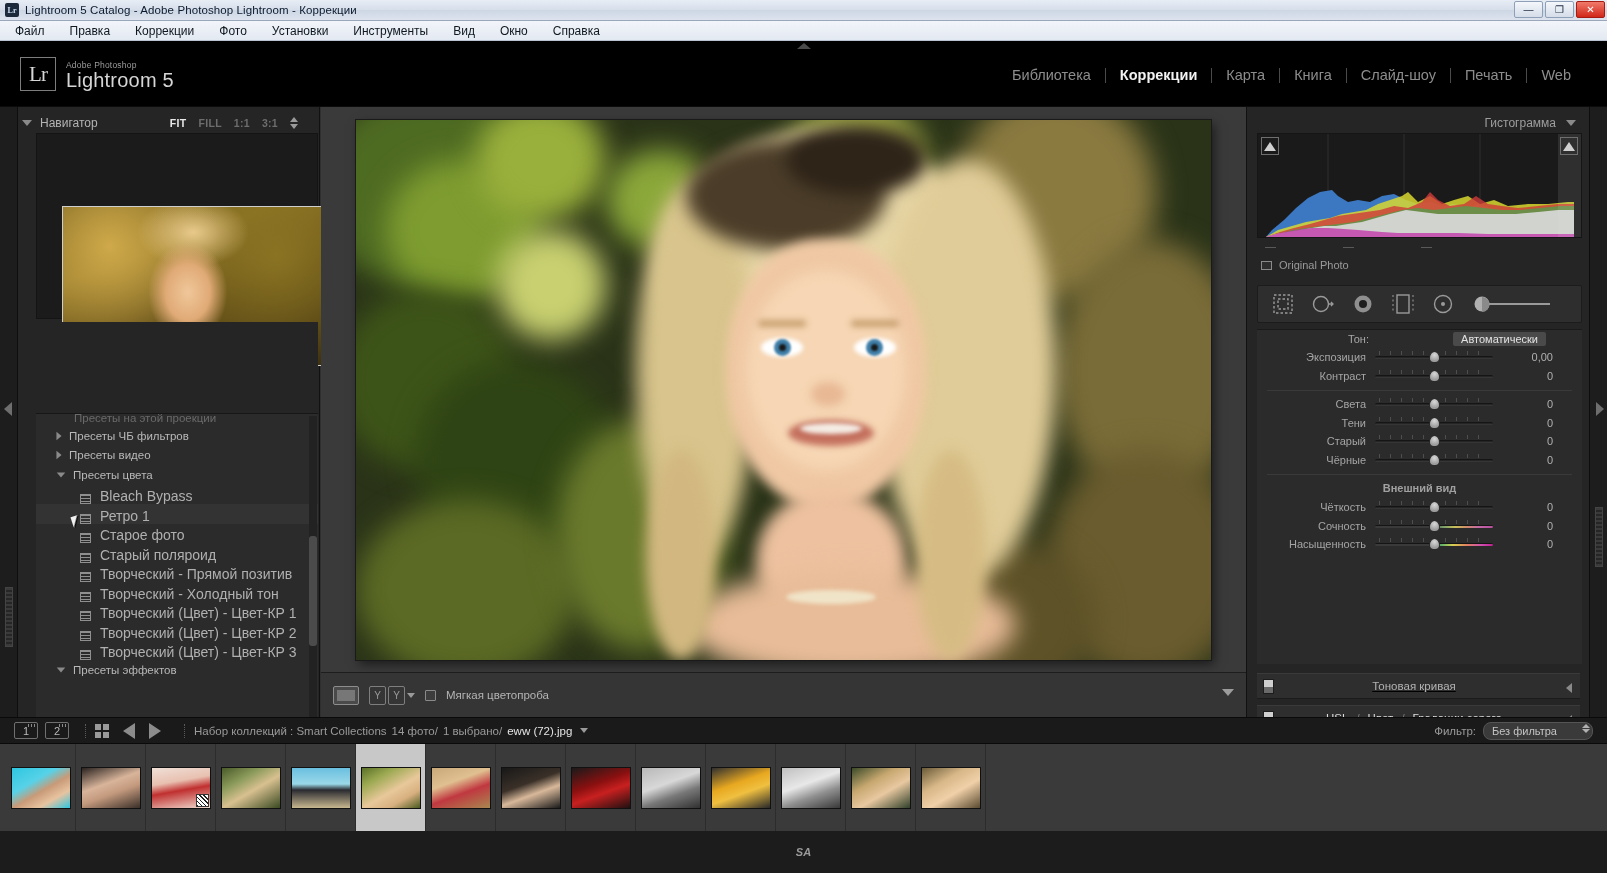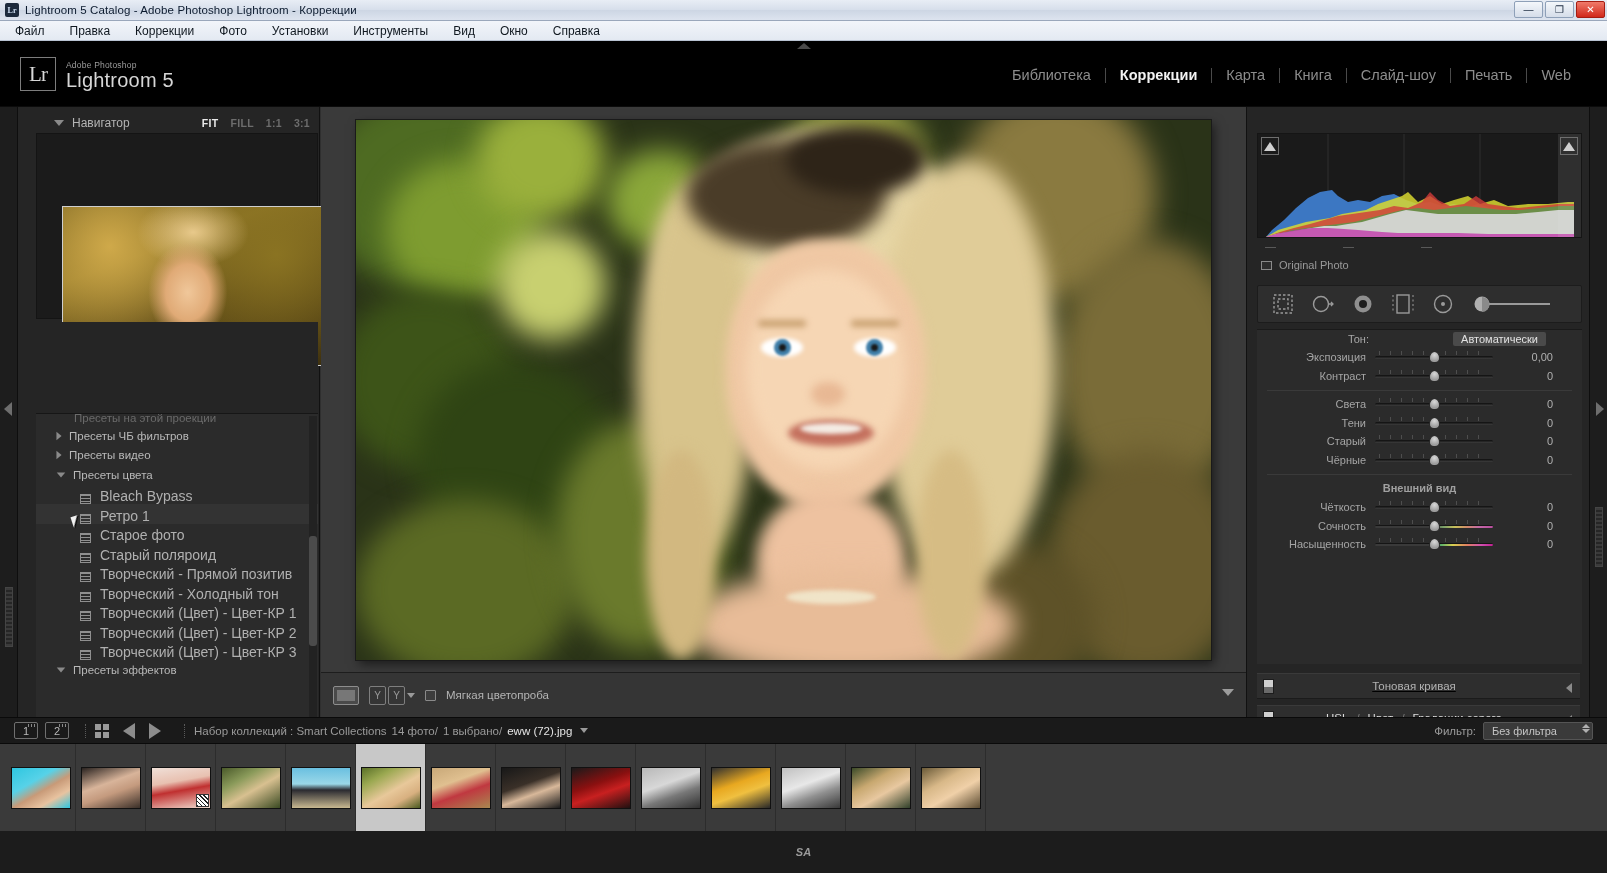--- a/index.html
+++ b/index.html
@@ -98,21 +98,21 @@
     border-top: 7px solid transparent; border-bottom: 7px solid transparent;
     border-right: 8px solid #6e6e6e;
   }
   .edge-grip {
     position:absolute; left:5px; top:480px; width:8px; height:60px;
     background: repeating-linear-gradient(180deg,#3a3a3a 0 2px,#262626 2px 4px);
     border:1px solid #444;
   }
 
   .nav-header {
-    position: absolute; left: 36px; top: 6px; width: 284px; height: 20px;
+    position: absolute; left: 4px; top: 6px; width: 284px; height: 20px;
     display: flex; align-items: center;
   }
   .tri {
     width:0;height:0;border-left:5px solid transparent;border-right:5px solid transparent;
     border-top:6px solid #8a8a8a; margin-right:8px;
   }
   .tri.right {
     border-top:5px solid transparent;border-bottom:5px solid transparent;
     border-left:6px solid #8a8a8a; border-right:none;
   }
@@ -354,21 +354,21 @@
   .nav-arrow { width:0;height:0;margin-right:14px; }
   .nav-arrow.l { border-top:8px solid transparent;border-bottom:8px solid transparent;border-right:12px solid #8c8c8c;}
   .nav-arrow.r { border-top:8px solid transparent;border-bottom:8px solid transparent;border-left:12px solid #8c8c8c;}
   .film-info { font-size:11.5px; color:#9a9a9a; display:flex; align-items:center; gap:5px;}
   .film-info .hi { color:#e4e4e4; }
   .filter-area {
     position:absolute; right:14px; top:4px; display:flex; align-items:center; gap:7px;
   }
   .filter-lbl { font-size:11.5px; color:#9a9a9a; }
   .filter-sel {
-    width:110px;height:18px; background:#3a3a3a; border:1px solid #555; border-radius:2px;
+    width:110px;height:18px; background:#3a3a3a; border:1px solid #555; border-radius:8px;
     display:flex; align-items:center; padding-left:8px; font-size:11px; color:#c4c4c4;
     position:relative;
   }
   .filter-sel .sp { position:absolute; right:2px; top:1px; display:flex;flex-direction:column;gap:1px;}
   .filter-sel .sp i { width:0;height:0;border-left:4px solid transparent;border-right:4px solid transparent;}
   .filter-sel .sp i.u { border-bottom:4px solid #b0b0b0;}
   .filter-sel .sp i.d { border-top:4px solid #b0b0b0;}
 
   .filmstrip {
     position:absolute; left:0; top:744px; width:1607px; height:87px;
@@ -602,20 +602,24 @@
           <div class="tb-y">Y</div>
           <div class="chev-dn"></div>
         </div>
         <div class="cb"></div>
         <div class="tb-label">Мягкая цветопроба</div>
         <div class="tb-right-chev"></div>
       </div>
     </div>
 
     <div class="right-panel">
+      <div class="hist-head">
+        <div class="hist-title">Гистограмма</div>
+        <div class="tri-sm"></div>
+      </div>
       <div class="hist-box">
         <svg width="323" height="103" viewBox="0 0 323 103">
           <line x1="70" y1="0" x2="70" y2="103" stroke="#2e2e2e"></line>
           <line x1="146" y1="0" x2="146" y2="103" stroke="#2e2e2e"></line>
           <line x1="222" y1="0" x2="222" y2="103" stroke="#2e2e2e"></line>
           <path d="M8,103 L14,96 L26,86 L38,74 L50,64 L62,58 L74,56 L80,62 L90,68 L100,66 L112,68 L124,62 L136,60 L148,66 L160,70 L172,68 L184,72 L196,70 L208,74 L220,70 L232,74 L250,76 L270,76 L290,74 L310,72 L316,72 L316,103 Z" fill="#3f7fd0" opacity="0.92"></path>
           <path d="M8,103 L20,96 L34,92 L48,88 L60,86 L72,84 L84,80 L96,78 L108,76 L120,70 L132,66 L144,62 L150,58 L160,68 L172,62 L184,70 L196,66 L210,62 L222,70 L236,66 L250,72 L270,70 L290,70 L310,68 L316,68 L316,103 Z" fill="#d8d830" opacity="0.85"></path>
           <path d="M8,103 L22,98 L36,94 L52,90 L66,86 L80,82 L94,80 L108,78 L122,76 L136,72 L150,74 L164,68 L172,58 L180,66 L192,72 L206,70 L218,62 L230,70 L244,72 L260,74 L280,72 L300,70 L316,70 L316,103 Z" fill="#d03a3a" opacity="0.8"></path>
           <path d="M8,103 L20,100 L34,96 L48,94 L64,92 L80,90 L96,88 L112,84 L128,80 L144,76 L160,74 L176,76 L192,74 L208,72 L226,74 L244,76 L262,76 L282,74 L302,72 L316,72 L316,103 Z" fill="#30b050" opacity="0.62"></path>
           <path d="M8,103 L18,100 L30,98 L42,96 L54,94 L66,92 L78,92 L90,90 L104,88 L118,84 L132,80 L148,76 L164,78 L180,80 L198,80 L216,80 L236,80 L258,80 L280,78 L300,76 L316,76 L316,103 Z" fill="#d8d8d8" opacity="0.93"></path>

